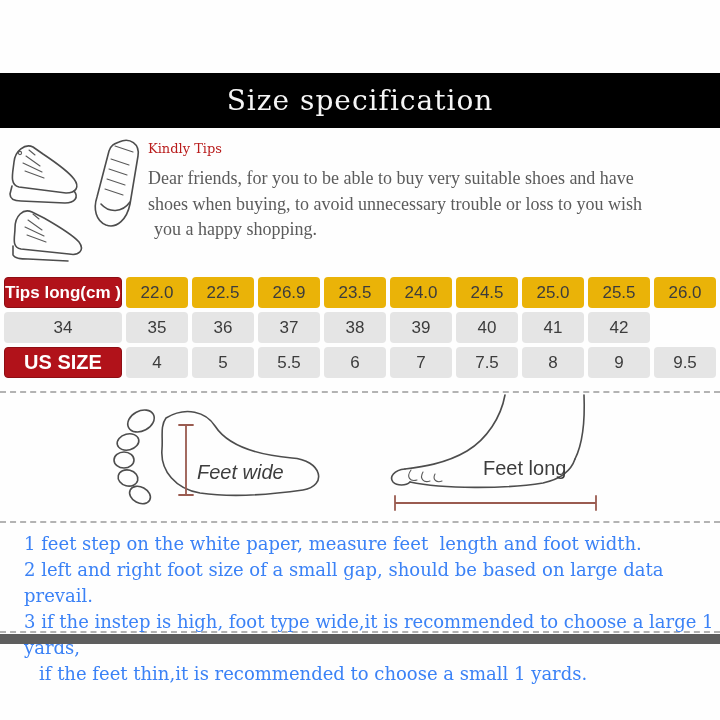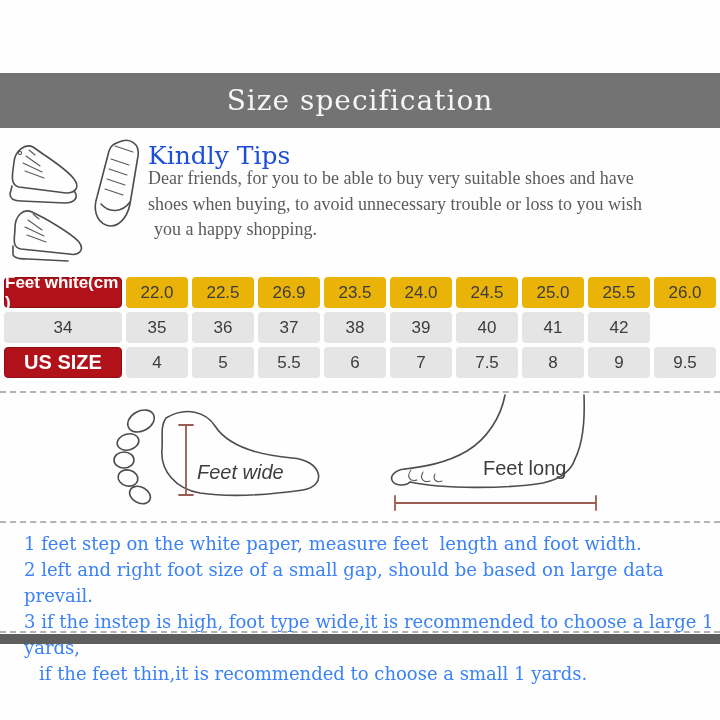--- a/index.html
+++ b/index.html
@@ -8,34 +8,34 @@
     position: relative;
     width: 720px; height: 720px;
     background: #fefefe;
     overflow: hidden;
     font-family: "Liberation Sans", sans-serif;
   }
   
   .title-bar {
     position: absolute; left: 0; top: 73px;
     width: 720px; height: 55px;
-    background: #737373;
+    background: #000000;
     display: flex; align-items: center; justify-content: center;
   }
   .title-bar span {
     font-family: "DejaVu Serif", serif;
     font-size: 28px; color: #f5f5f5; letter-spacing: 1px;
   }
   
   .shoes-sketch { position: absolute; left: 2px; top: 136px; }
   
   .tips-heading {
     position: absolute; left: 148px; top: 141px;
     font-family: "DejaVu Serif", serif;
-    font-size: 25px; color: #1d4ed8;
+    font-size: 13px; color: #b91c1c;
   }
   .tips-body {
     position: absolute; left: 148px; top: 166px; width: 572px;
     font-family: Liberation Serif, serif;
     font-size: 18px; line-height: 25.5px; color: #5b5b5b;
   }
   .tips-body .tline { white-space: pre-wrap; }
   .tips-body .tline:last-child { padding-left: 6px; }
   
   .size-table { position: absolute; left: 4px; top: 277px; width: 712px; }
@@ -115,21 +115,21 @@
 
   <div class="tips-heading">Kindly Tips</div>
   <div class="tips-body">
     <div class="tline">Dear friends, for you to be able to buy very suitable shoes and have</div>
     <div class="tline">shoes when buying, to avoid unnecessary trouble or loss to you wish</div>
     <div class="tline">you a happy shopping.</div>
   </div>
 
   <div class="size-table">
     <div class="t-row r0">
-      <div class="cell label">Feet white(cm )</div>
+      <div class="cell label">Tips long(cm )</div>
       <div class="cell data">22.0</div>
       <div class="cell data">22.5</div>
       <div class="cell data">26.9</div>
       <div class="cell data">23.5</div>
       <div class="cell data">24.0</div>
       <div class="cell data">24.5</div>
       <div class="cell data">25.0</div>
       <div class="cell data">25.5</div>
       <div class="cell data">26.0</div>
     </div>

